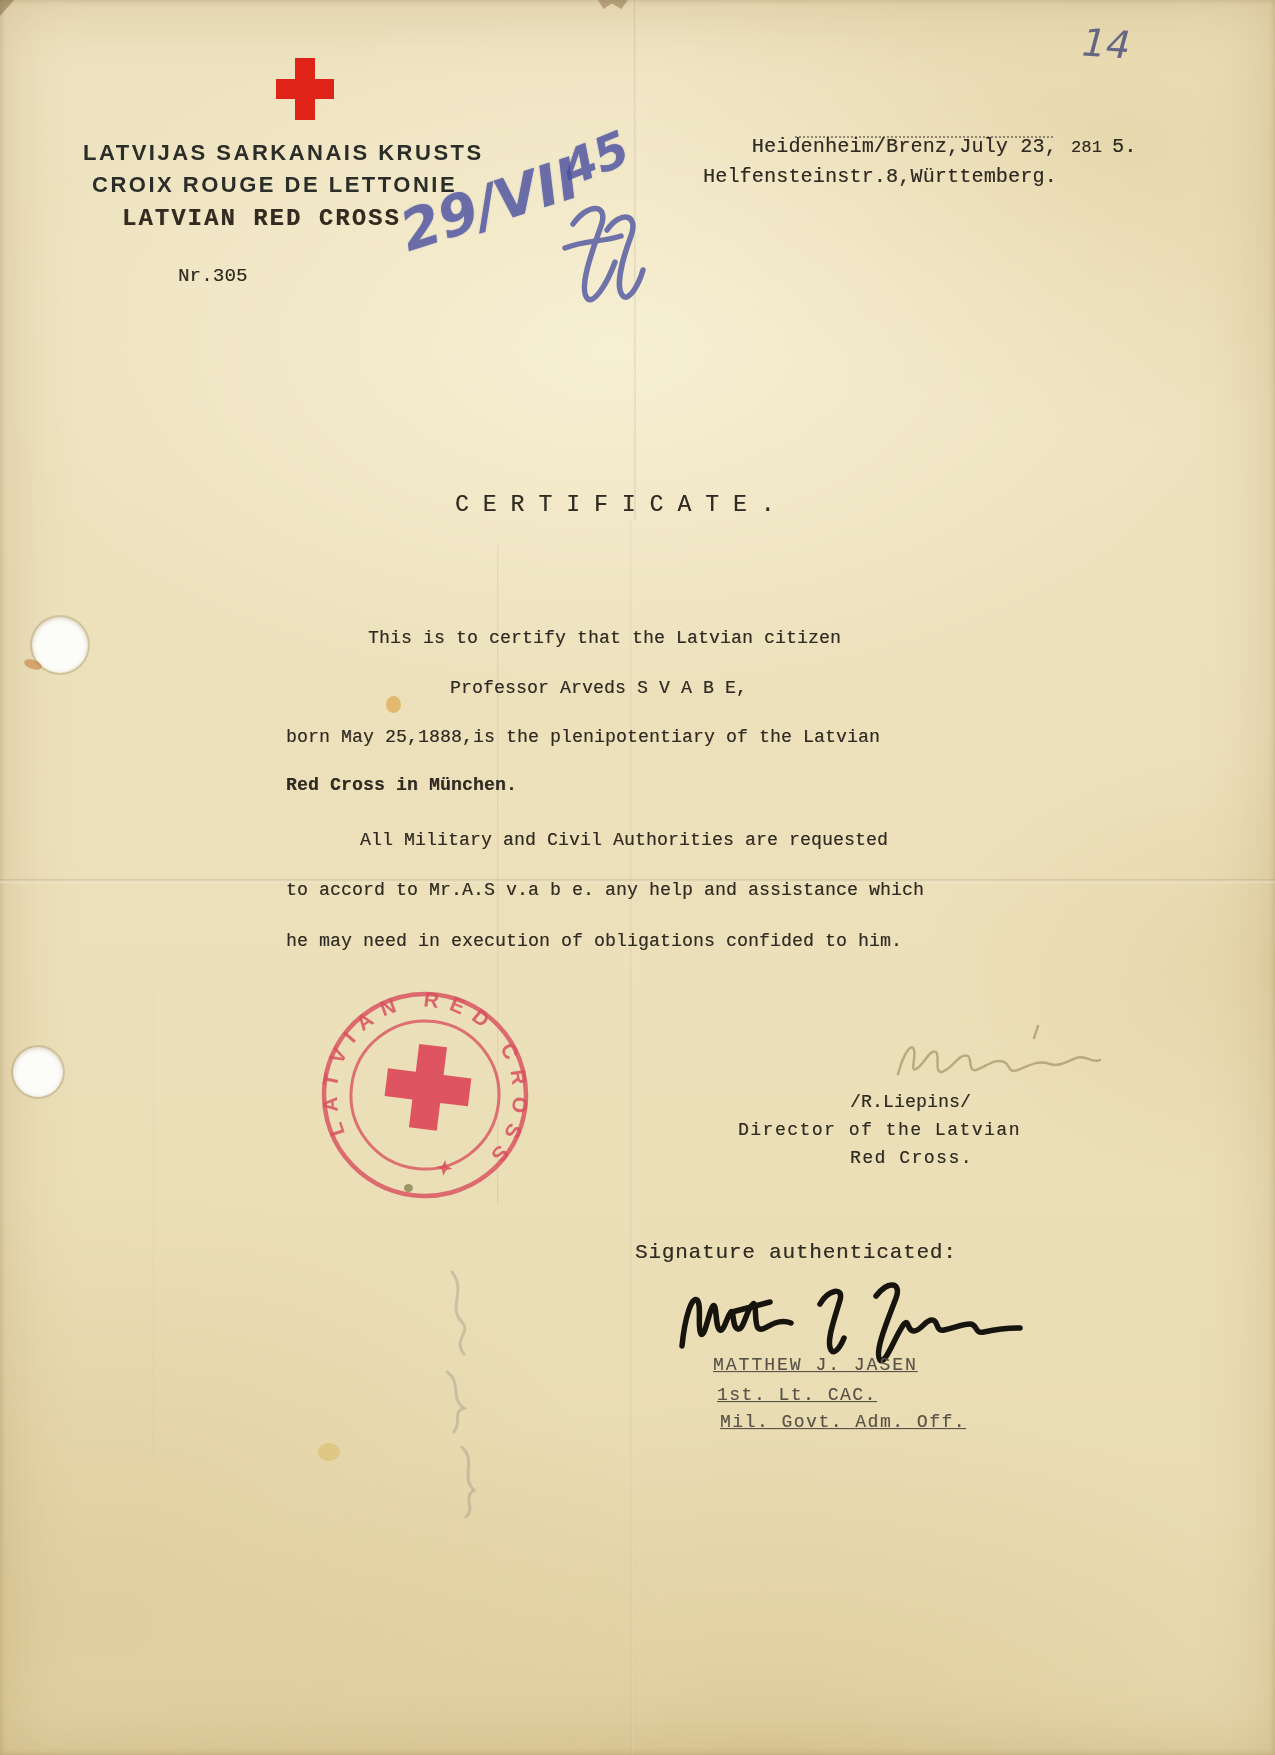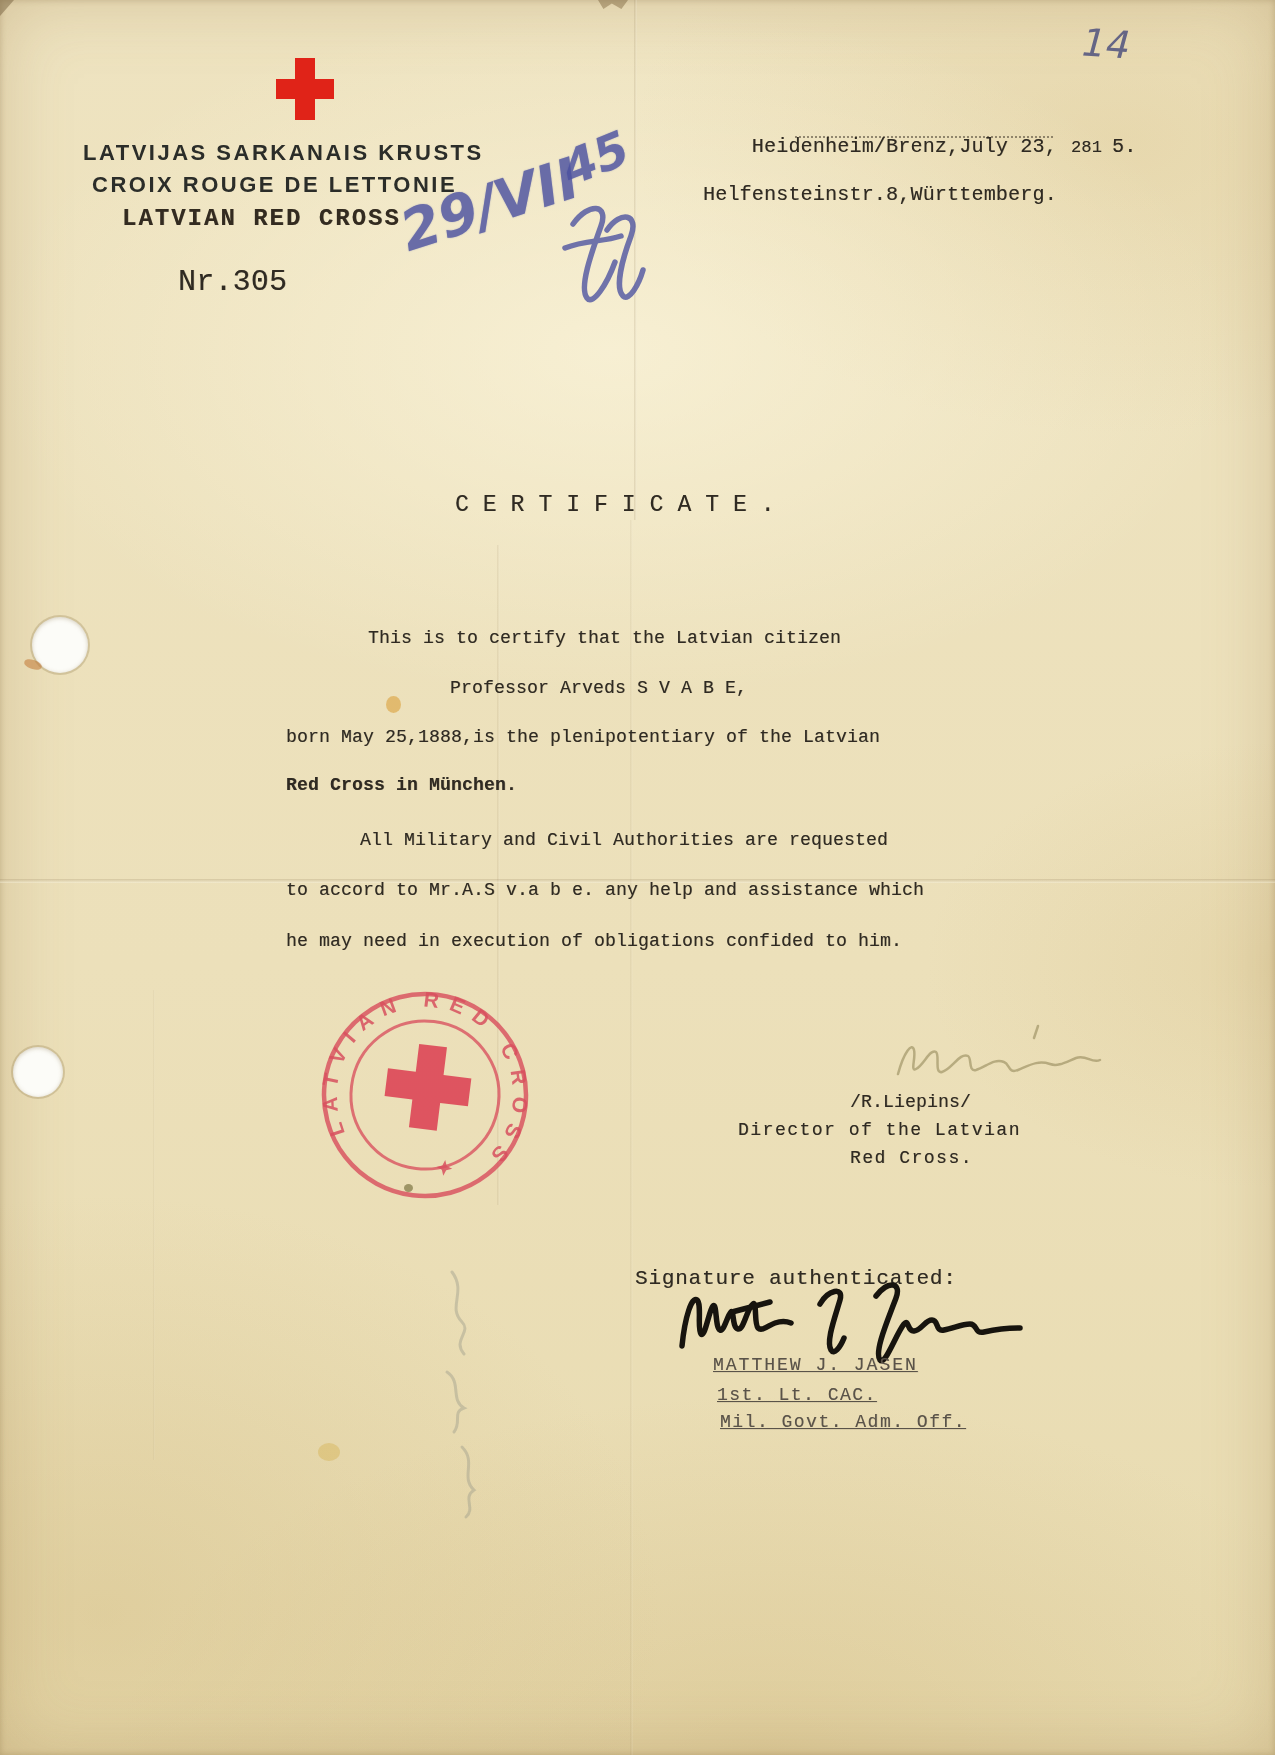--- a/index.html
+++ b/index.html
@@ -56,29 +56,29 @@
   <div class="abs stain" style="left:404px;top:1184px;width:9px;height:8px;background:rgba(106,100,48,.6);"></div>
 
   <svg class="abs" style="left:276px;top:58px;" width="58" height="62" viewBox="0 0 58 62">
     <rect x="19" y="0" width="20" height="62" fill="#e02318"></rect>
     <rect x="0" y="21" width="58" height="20" fill="#e02318"></rect>
   </svg>
 
   <div class="abs lh" style="left:83px;top:140px;">LATVIJAS SARKANAIS KRUSTS</div>
   <div class="abs lh" style="left:92px;top:172px;">CROIX ROUGE DE LETTONIE</div>
   <div class="abs t tw-bold" style="left:122px;top:205px;font-size:24px;letter-spacing:2px;">LATVIAN RED CROSS</div>
-  <div class="abs t" style="left:178px;top:265px;font-size:30px;">Nr.305</div>
+  <div class="abs t" style="left:178px;top:265px;font-size:19px;">Nr.305</div>
 
   <div class="abs hand-pencil" style="left:1082px;top:22px;font-size:38px;transform:rotate(4deg);">14</div>
 
   <div class="abs dotted-line" style="left:795px;top:136px;width:258px;"></div>
   <div class="abs t" style="left:703px;top:112px;font-size:20px;">
     <span>Heidenheim/Brenz,July 23,</span><span style="font-size:17px;margin-left:14px;">281</span><span style="margin-left:10px;">5.</span>
   </div>
-  <div class="abs t" style="left:703px;top:183px;font-size:20px;">Helfensteinstr.8,Württemberg.</div>
+  <div class="abs t" style="left:703px;top:165px;font-size:20px;">Helfensteinstr.8,Württemberg.</div>
 
   <div class="abs hand-blue" style="left:398px;top:172px;font-size:56px;transform:rotate(-18deg);">29/VII</div>
   <div class="abs hand-blue" style="left:562px;top:130px;font-size:48px;transform:rotate(-22deg);">45</div>
   <svg class="abs" style="left:545px;top:196px;" width="130" height="130" viewBox="0 0 130 130">
     <g fill="none" stroke="#4b51a0" stroke-width="5.5" stroke-linecap="round" opacity="0.78">
       <path d="M28,28 C44,6 64,8 56,30 C46,58 34,92 42,102 C48,110 62,88 70,66"></path>
       <path d="M62,34 C76,14 94,18 86,40 C77,64 70,92 78,100 C84,106 94,88 98,74"></path>
       <path d="M20,52 C40,44 58,46 76,40"></path>
     </g>
   </svg>
@@ -112,21 +112,21 @@
     <g fill="none" stroke="#988c5e" stroke-width="2.5" stroke-linecap="round" opacity="0.62">
       <path d="M10,52 C16,30 24,20 26,28 C28,36 22,50 28,47 C36,43 42,26 48,30 C52,33 46,52 54,50 C64,47 72,30 80,34 C84,36 80,50 88,48 C98,45 106,36 116,40 C122,42 120,52 130,48 C142,43 150,38 162,42 C170,45 178,40 188,36 C198,32 204,42 212,38"></path>
       <path d="M150,4 L146,16"></path>
     </g>
   </svg>
 
   <div class="abs t" style="left:850px;top:1092px;">/R.Liepins/</div>
   <div class="abs t" style="left:738px;top:1120px;letter-spacing:1.5px;">Director of the Latvian</div>
   <div class="abs t" style="left:850px;top:1148px;letter-spacing:1.5px;">Red Cross.</div>
 
-  <div class="abs t" style="left:635px;top:1241px;font-size:21px;letter-spacing:.8px;margin-top:26px;">Signature authenticated:</div>
+  <div class="abs t" style="left:635px;top:1241px;font-size:21px;letter-spacing:.8px;">Signature authenticated:</div>
 
   <svg class="abs" style="left:668px;top:1268px;" width="360" height="100" viewBox="0 0 360 100">
     <g fill="none" stroke="#17140e" stroke-width="5.5" stroke-linecap="round" stroke-linejoin="round">
       <path d="M14,78 C17,48 24,28 29,32 C34,36 29,62 33,66 C37,70 41,42 45,38 C49,34 47,60 52,62 C56,64 59,48 63,44 C66,41 64,60 70,61 C76,62 79,40 85,36 C89,33 86,56 90,60 C94,64 101,57 107,55 C113,53 118,53 123,55"></path>
       <path d="M64,44 L102,34"></path>
       <path d="M152,36 C160,22 176,18 172,32 C166,52 158,74 163,82 C166,87 172,80 176,70"></path>
       <path d="M208,28 C220,12 234,14 228,30 C219,54 206,84 212,92 C217,98 228,66 236,56 C241,50 239,64 246,63 C254,62 257,52 264,52 C271,52 267,64 276,62 C286,60 294,56 302,56 C310,56 306,66 316,64 C330,61 338,60 352,60"></path>
     </g>
   </svg>
 

